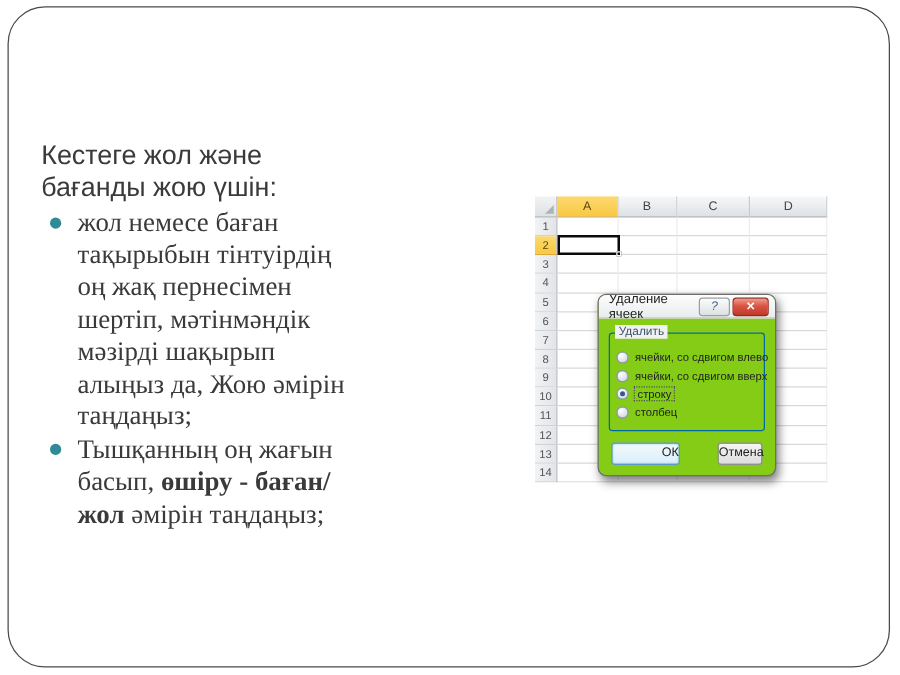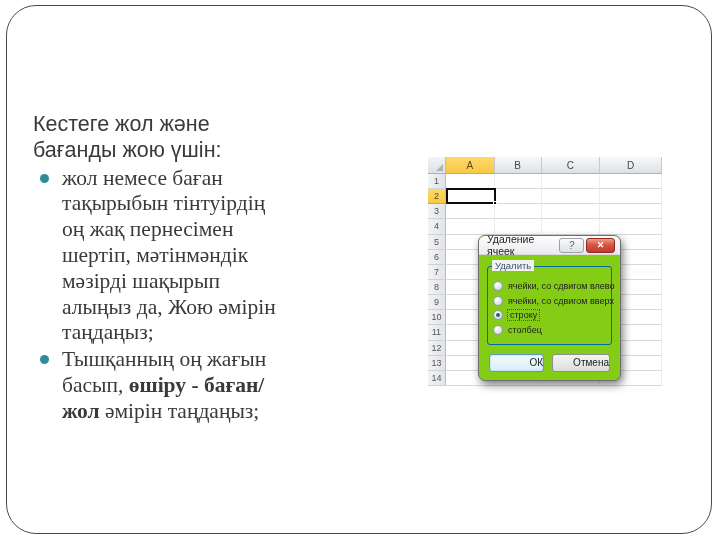--- a/index.html
+++ b/index.html
@@ -69,21 +69,21 @@
   .radio { width:10px; height:10px; border-radius:50%; border:1px solid #8c99a4; margin-right:5px; flex:none;
     background:radial-gradient(circle at 35% 30%, #ffffff, #d7dee4 70%, #b9c2ca); position:relative; }
   .radio.checked::after { content:""; position:absolute; left:2px; top:2px; width:4px; height:4px;
     border-radius:50%; background:#2f5a8c; }
   .radio-label { font-size:9px; color:#222; white-space:nowrap; }
   .radio-label.focused { outline:1px dotted #555; padding:0 2px; }
   .btn-row { display:flex; justify-content:space-between; margin-top:9px; padding:0 2px; }
   .btn { height:18px; font-size:10px; color:#222; text-align:right; line-height:16px; border-radius:3px; }
   .btn-ok { width:55px; border:1px solid #5a9bc9; background:linear-gradient(#f3fafd,#d9eef9);
     box-shadow:inset 0 0 2px #8cc6ee; }
-  .btn-cancel { width:58px; border:1px solid #8e8e8e; background:linear-gradient(#f5f5f5,#dddddd); }
+  .btn-cancel { width:36px; border:1px solid #8e8e8e; background:linear-gradient(#f5f5f5,#dddddd); }
 </style>
 </head>
 <body>
 
 <div class="stage">
   <div class="slide-frame"></div>
 
 
   <div class="body-text">
     <p class="intro">Кестеге жол және бағанды жою үшін:</p>

